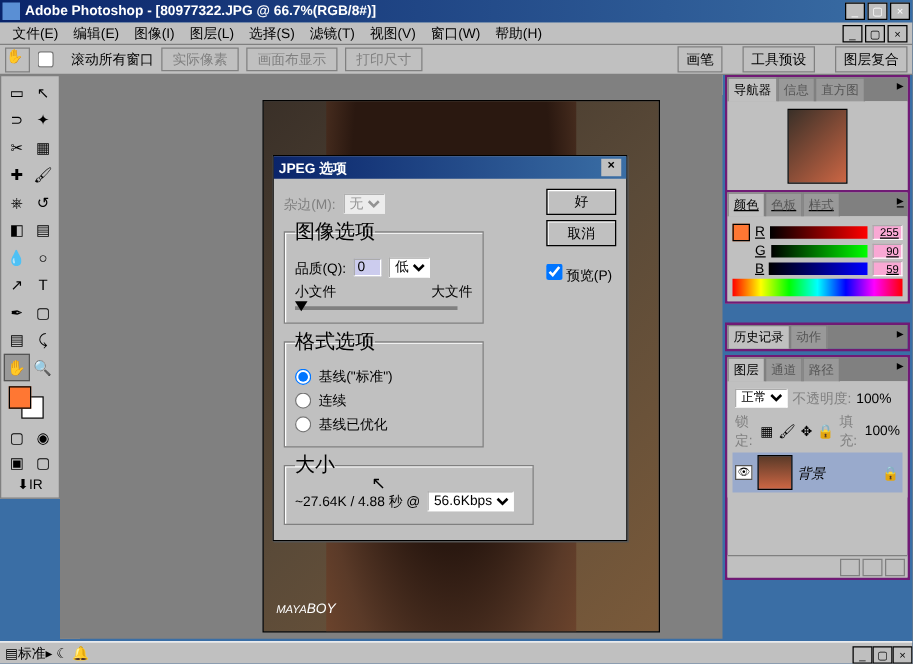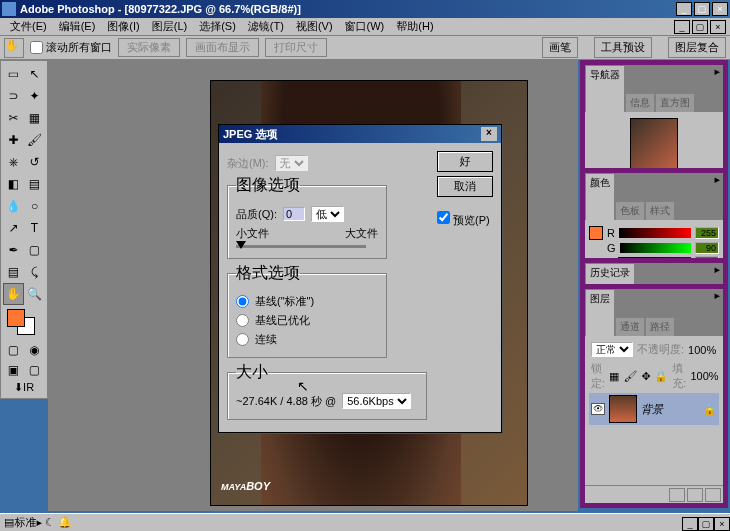--- a/index.html
+++ b/index.html
@@ -6,61 +6,61 @@
 body{background:#3a6ea5;width:730px;height:531px;position:relative;overflow:hidden;}
 .titlebar{height:18px;background:linear-gradient(to right,#0a246a,#3a6ea5);display:flex;align-items:center;padding:0 2px;color:#fff;}
 .titlebar .icon{width:14px;height:14px;background:#5a8fd4;margin-right:4px;}
 .titlebar .title{flex:1;font-size:11px;font-weight:bold;}
 .winbtns{display:flex;gap:2px;}
 .winbtn{width:16px;height:14px;background:#bfbfbf;border:1px solid #000;font-size:9px;text-align:center;line-height:12px;cursor:pointer;}
 .menubar{height:18px;background:#c0c0c0;display:flex;align-items:center;padding:0 4px;border-bottom:1px solid #808080;}
 .menubar span{padding:2px 6px;cursor:pointer;}
 .optbar{height:24px;background:#c0c0c0;display:flex;align-items:center;padding:0 4px;gap:6px;border-bottom:1px solid #808080;}
 .optbar .handicon{width:20px;height:20px;background:#c0c0c0;border:1px solid #808080;}
-.optbar .cbx{display:flex;align-items:center;gap:3px;}
+.optbar .cbx{display:flex;align-items:center;gap:14px;}
 .optbar .disabled-btn{padding:1px 8px;border:1px solid #808080;color:#808080;background:#c0c0c0;}
 .optbar .right{margin-left:auto;display:flex;gap:16px;}
 .optbar .tab{padding:2px 6px;border:1px solid #808080;background:#c0c0c0;}
 .workspace{position:absolute;top:60px;left:48px;right:152px;bottom:20px;background:#808080;}
 .ruler-h{position:absolute;top:60px;left:64px;right:152px;height:16px;background:#fff;border:1px solid #808080;overflow:hidden;}
 .ruler-h .tick{position:absolute;font-size:8px;top:2px;}
 .ruler-v{position:absolute;top:76px;left:48px;bottom:20px;width:16px;background:#fff;border:1px solid #808080;}
 .toolbox{position:absolute;top:60px;left:0;width:48px;background:#c0c0c0;border:1px solid #808080;padding:2px;}
 .toolbox .trow{display:flex;}
 .tool{width:22px;height:22px;border:1px solid #c0c0c0;background:#c0c0c0;display:flex;align-items:center;justify-content:center;font-size:12px;cursor:pointer;}
 .tool.active{background:#999;border:1px solid #555;}
 .swatches{margin-top:4px;height:30px;position:relative;}
 .fgswatch{width:18px;height:18px;background:#ff7733;border:1px solid #000;position:absolute;top:0;left:4px;}
 .bgswatch{width:18px;height:18px;background:#fff;border:1px solid #000;position:absolute;top:8px;left:14px;}
 .qmask{display:flex;margin-top:2px;}
 .qmask .tool{width:22px;height:18px;}
 .canvas{position:absolute;top:80px;left:210px;width:318px;height:426px;background:linear-gradient(135deg,#3a3028,#5a4a38,#7a5a3a);border:1px solid #000;overflow:hidden;}
 .canvas .figure{position:absolute;left:50px;top:0;width:200px;height:426px;background:radial-gradient(ellipse at 50% 20%,#2a1810 80px,#5a3a28 120px,#cc7744 260px);}
-.canvas .boy{position:absolute;bottom:10px;left:10px;color:#fff;font-weight:bold;font-size:18px;font-style:italic;}
-
-.rpanel{position:absolute;right:2px;width:148px;background:#c0c0c0;border:5px solid #701a75;}
+.canvas .boy{position:absolute;bottom:10px;left:10px;color:#fff;font-weight:normal;font-size:18px;font-style:italic;}
+
+.rpanel{position:absolute;right:2px;width:148px;background:#c0c0c0;border:2px solid #701a75;}
 .rpanel .ptabs{display:flex;background:#808080;}
 .rpanel .ptab{padding:2px 4px;font-size:10px;background:#c0c0c0;border:1px solid #808080;border-bottom:none;}
 .rpanel .ptab.active{background:#c0c0c0;}
-.rpanel .ptab.inactive{background:#999;color:#555;margin-top:28px;}
+.rpanel .ptab.inactive{background:#999;color:#555;}
 .rpanel .pbody{padding:4px;background:#c0c0c0;}
 .rpanel .closex{margin-left:auto;padding:0 3px;cursor:pointer;}
 .navpanel{top:60px;}
 .navpanel .thumb{width:48px;height:60px;margin:2px auto;background:linear-gradient(135deg,#3a3028,#cc6644);border:1px solid #000;display:block;}
 .navpanel .zoom{font-size:10px;padding:2px;}
-.colorpanel{top:168px;}
+.colorpanel{top:152px;text-decoration:underline;}
 .colorpanel .sliderrow{display:flex;align-items:center;gap:4px;margin:2px 0;}
 .colorpanel .slider{flex:1;height:10px;background:linear-gradient(to right,#000,#f00);}
 .colorpanel .slider.g{background:linear-gradient(to right,#000,#0f0);}
 .colorpanel .slider.b{background:linear-gradient(to right,#000,#00f);}
-.colorpanel .val{width:24px;font-size:9px;border:1px inset #fff;background:#4d7c0f;text-align:right;padding:0 2px;}
+.colorpanel .val{width:24px;font-size:9px;border:1px inset #fff;background:#f9a8d4;text-align:right;padding:0 2px;}
 .colorpanel .ramp{height:14px;background:linear-gradient(to right,red,yellow,lime,cyan,blue,magenta,red);margin-top:2px;}
 .colorpanel .fgsw{width:14px;height:14px;background:#ff7733;border:1px solid #000;}
 .histpanel{top:258px;}
-.layerspanel{top:284px;height:224px;}
+.layerspanel{top:284px;height:180px;}
 .layerspanel .row1{display:flex;gap:4px;padding:2px;align-items:center;}
 .layerspanel select{font-size:10px;}
 .layerspanel .layeritem{display:flex;align-items:center;background:#9ac;padding:2px;gap:4px;}
 .layerspanel .lthumb{width:28px;height:28px;background:linear-gradient(#5a3a28,#cc6644);border:1px solid #000;}
 .layerspanel .footer{position:absolute;bottom:0;left:0;right:0;height:18px;background:#c0c0c0;display:flex;justify-content:flex-end;gap:2px;padding:2px;border-top:1px solid #808080;}
 .layerspanel .footer .fbtn{width:16px;height:14px;border:1px solid #808080;}
 
 .dialog{position:absolute;left:218px;top:124px;width:284px;background:#c0c0c0;border:1px solid #000;box-shadow:1px 1px 0 #555;}
 .dtitle{height:18px;background:linear-gradient(to right,#0a246a,#3a6ea5);color:#fff;display:flex;align-items:center;padding:0 4px;font-weight:bold;}
 .dtitle .dclose{margin-left:auto;width:16px;height:14px;background:#c0c0c0;color:#000;text-align:center;font-size:10px;line-height:12px;cursor:pointer;}
@@ -329,25 +329,25 @@
         </div>
     </fieldset>
     <fieldset style="width:160px">
       <legend>格式选项</legend>
       <label class="drow">
           <input type="radio" name="fmt" checked="" style="">
           <span>基线("标准")</span>
         </label>
       <label class="drow">
           <input type="radio" name="fmt" style="">
-          <span>基线已优化</span>
+          <span>连续</span>
         </label>
       <label class="drow">
           <input type="radio" name="fmt" style="">
-          <span>连续</span>
+          <span>基线已优化</span>
         </label>
     </fieldset>
     <fieldset style="width:200px">
       <legend>大小</legend>
       <div class="drow">
         <span>~27.64K / 4.88 秒 @</span>
         <select><option>56.6Kbps</option></select>
       </div>
     </fieldset>
   </div>

